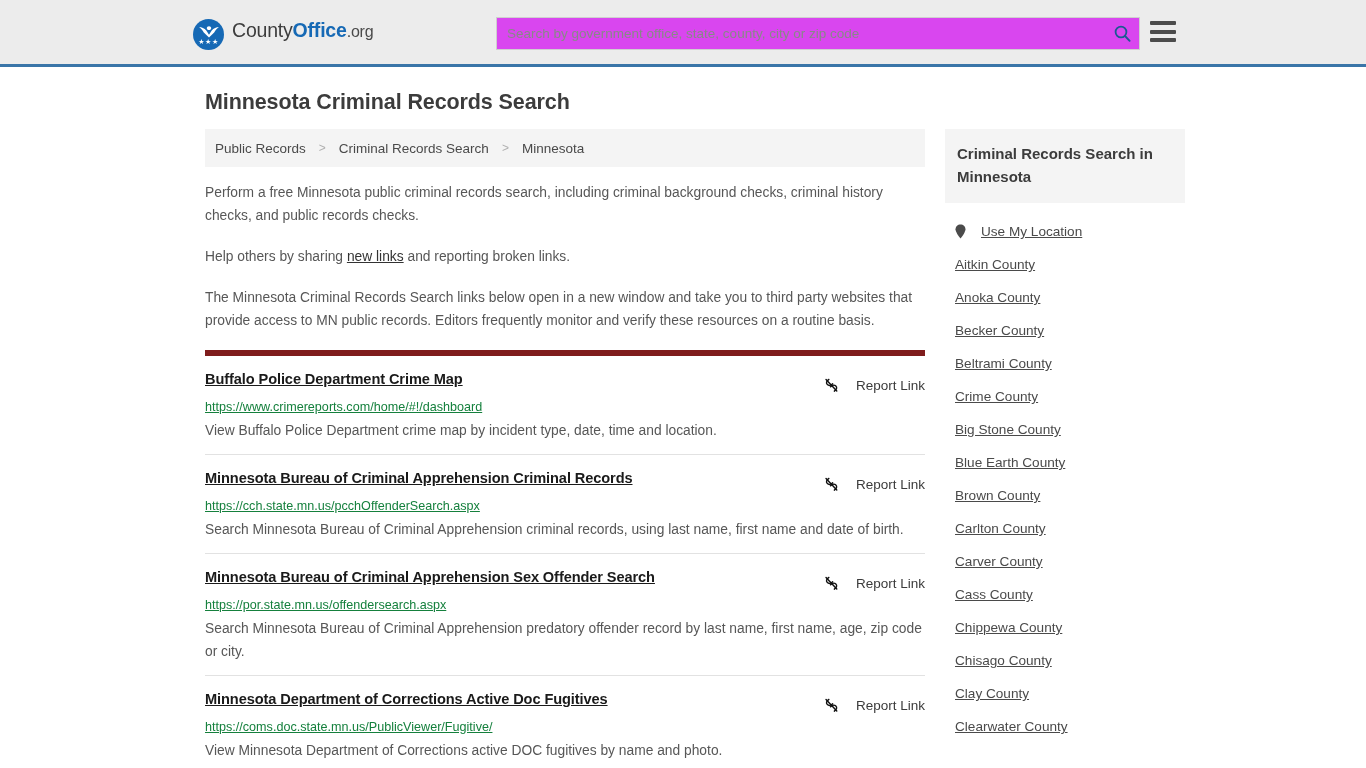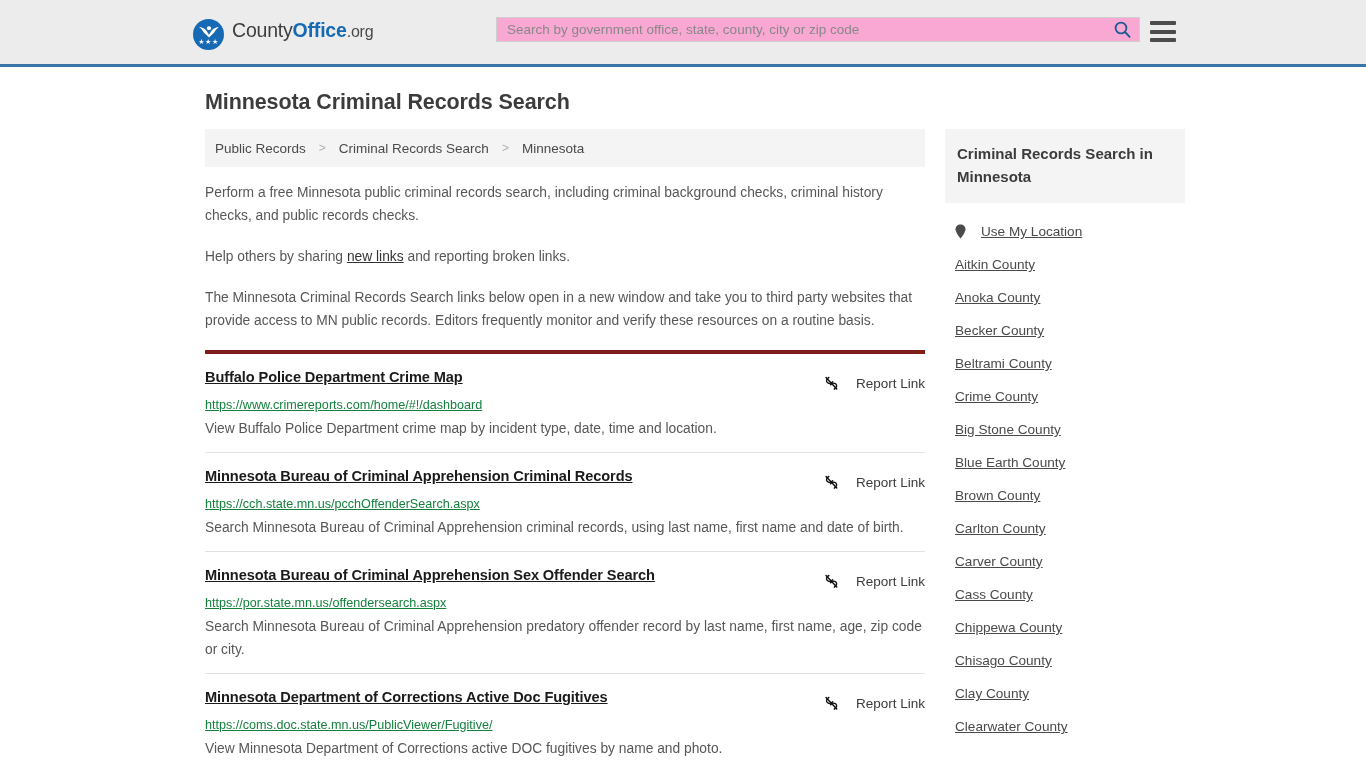--- a/index.html
+++ b/index.html
@@ -61,22 +61,22 @@
   }
   .brand-text .b-office { color: #1669b5; font-weight: bold; }
   .brand-text .b-county { font-weight: normal; }
   .brand-text .b-org { font-size: 16px; color: #4a4a4a; }
 
   .search-wrap {
     position: absolute;
     left: 496px;
     top: 17px;
     width: 644px;
-    height: 25px;
-    background: #f9a8d4;
+    height: 33px;
+    background: #d946ef;
     border: 1px solid #cfcfcf;
     display: flex;
     align-items: center;
   }
   .search-input {
     flex: 1;
     border: none;
     outline: none;
     height: 27px;
     padding: 0 10px;
@@ -159,21 +159,21 @@
     line-height: 23px;
     color: #575757;
   }
   .intro a { color: #333; text-decoration: underline; font-weight: 500;}
 
   
   .result {
     border-top: 1px solid #e2e2e2;
     padding: 14px 0 12px 0;
   }
-  .result:first-of-type { border-top: 4px solid #7f1d1d; }
+  .result:first-of-type { border-top: 6px solid #7f1d1d; }
   .result-head {
     display: flex;
     align-items: flex-start;
     justify-content: space-between;
   }
   .result-title {
     font-size: 14.6px;
     font-weight: bold;
     color: #1a1a1a;
     text-decoration: underline;

